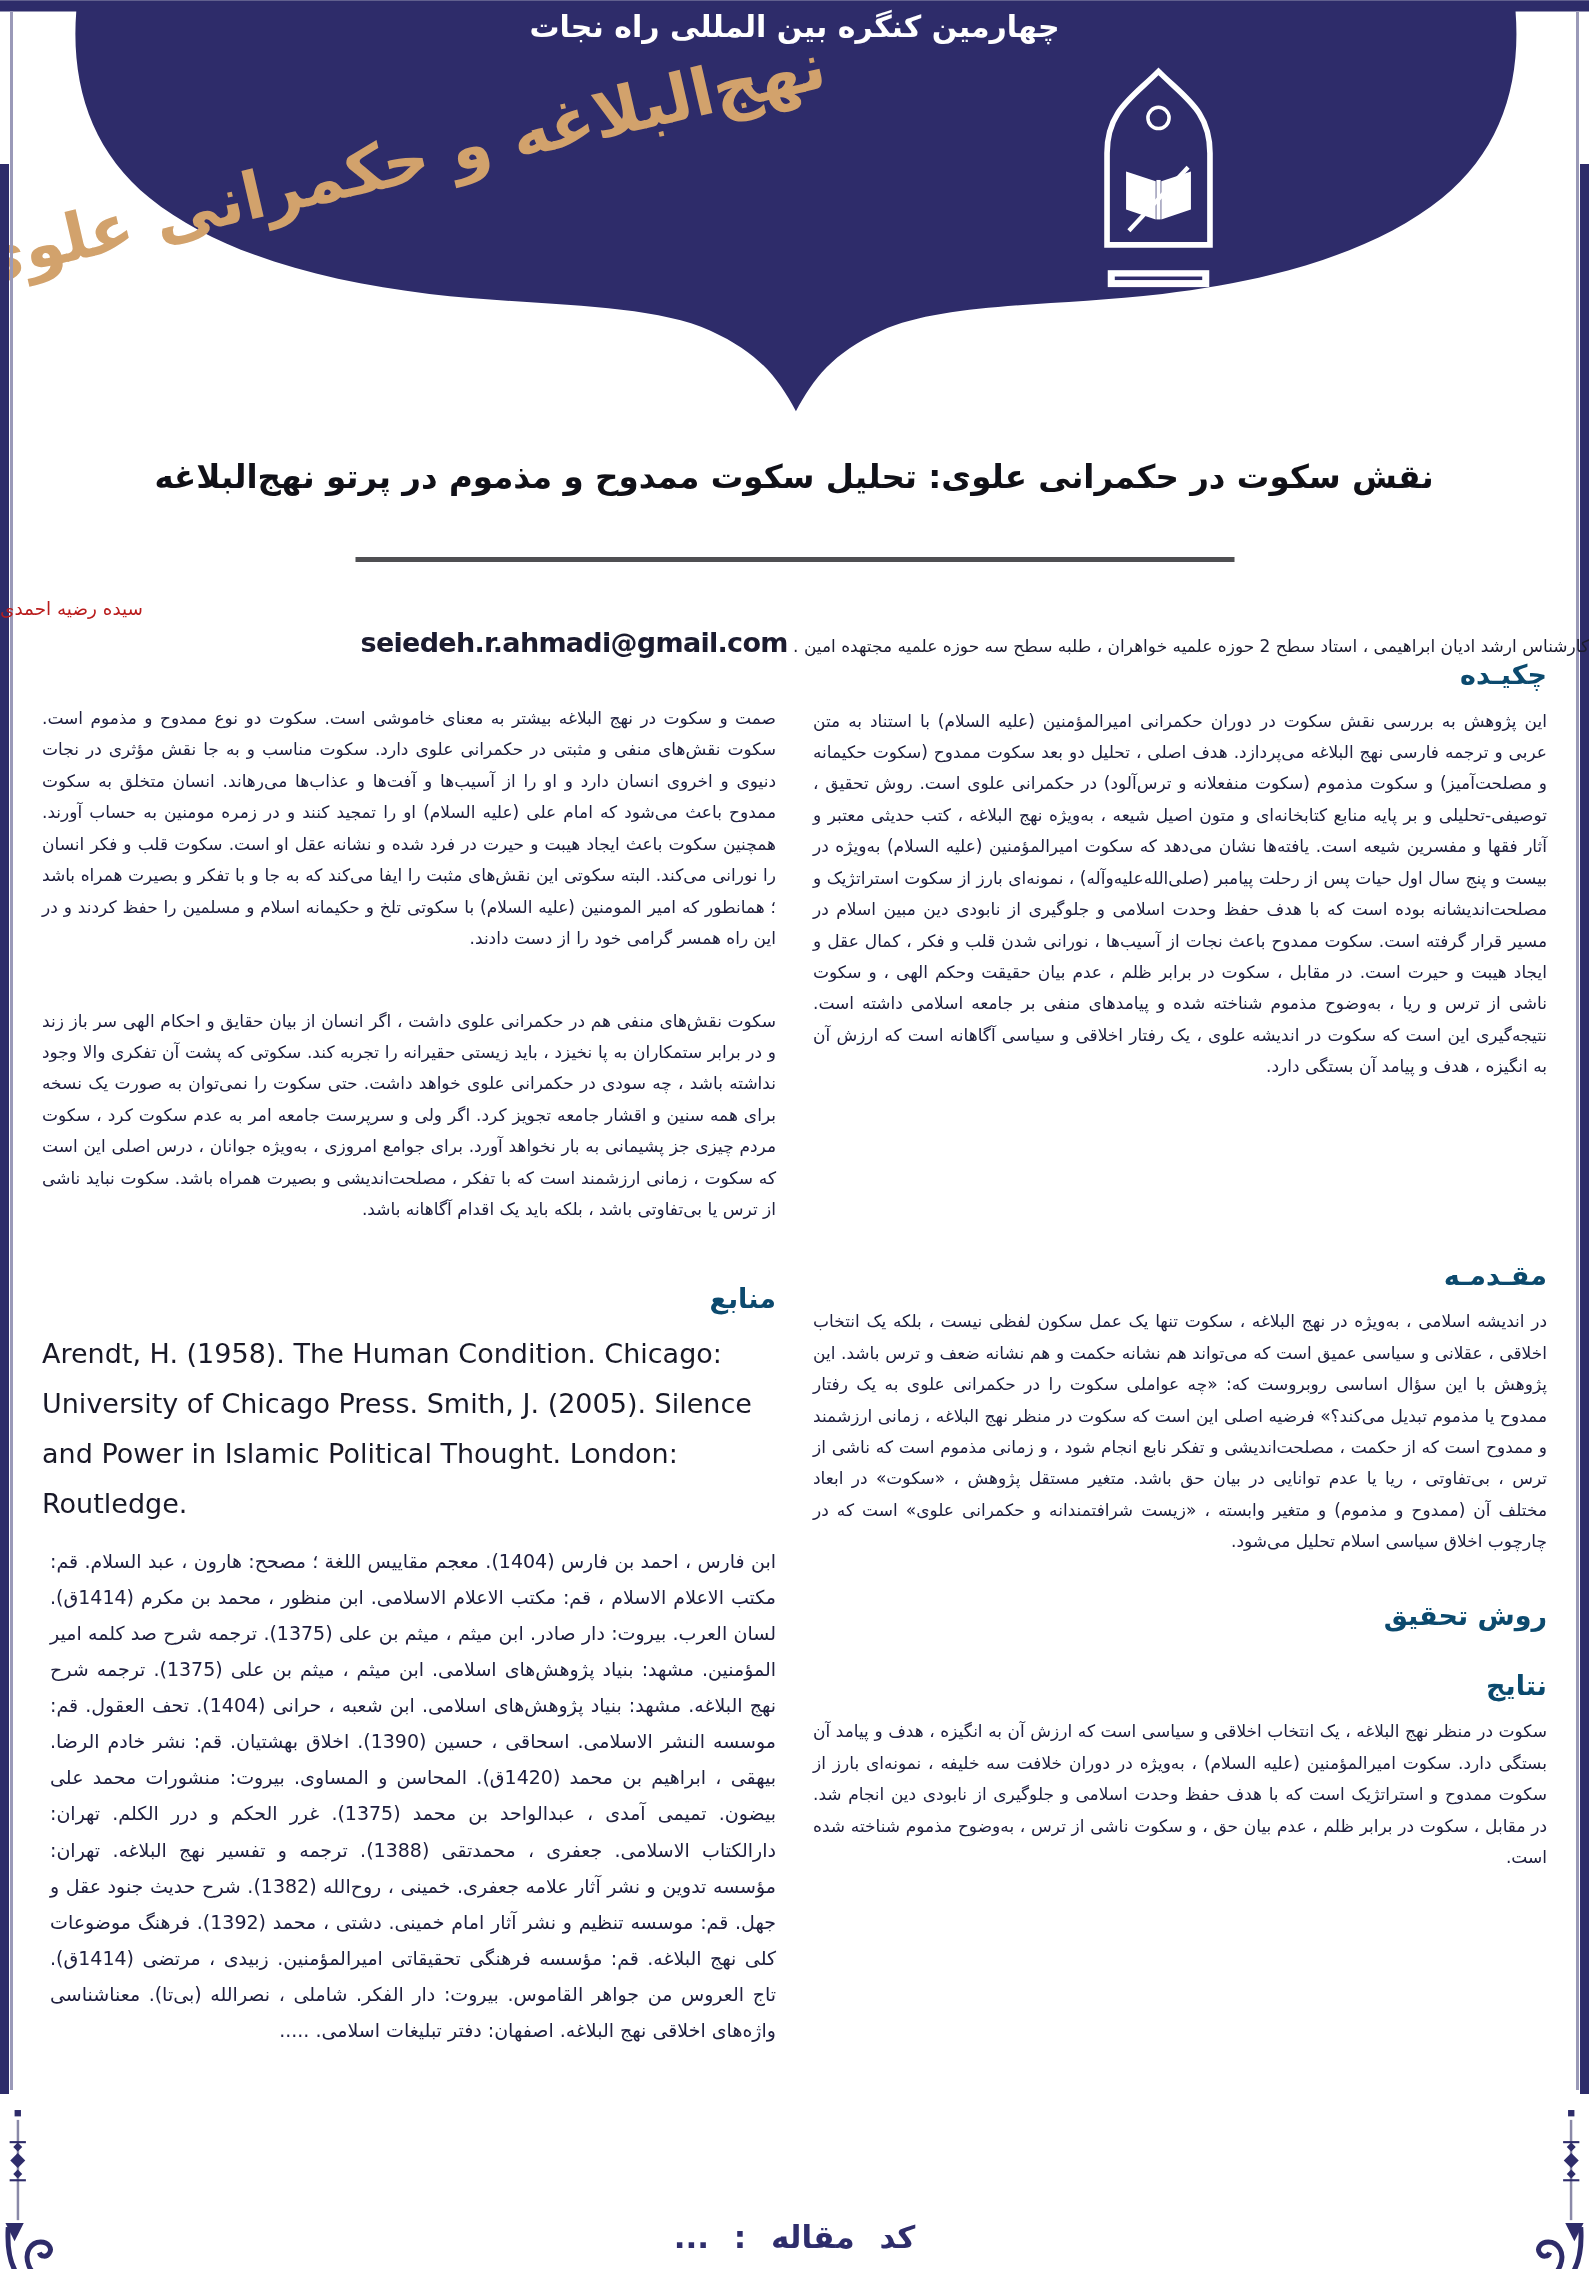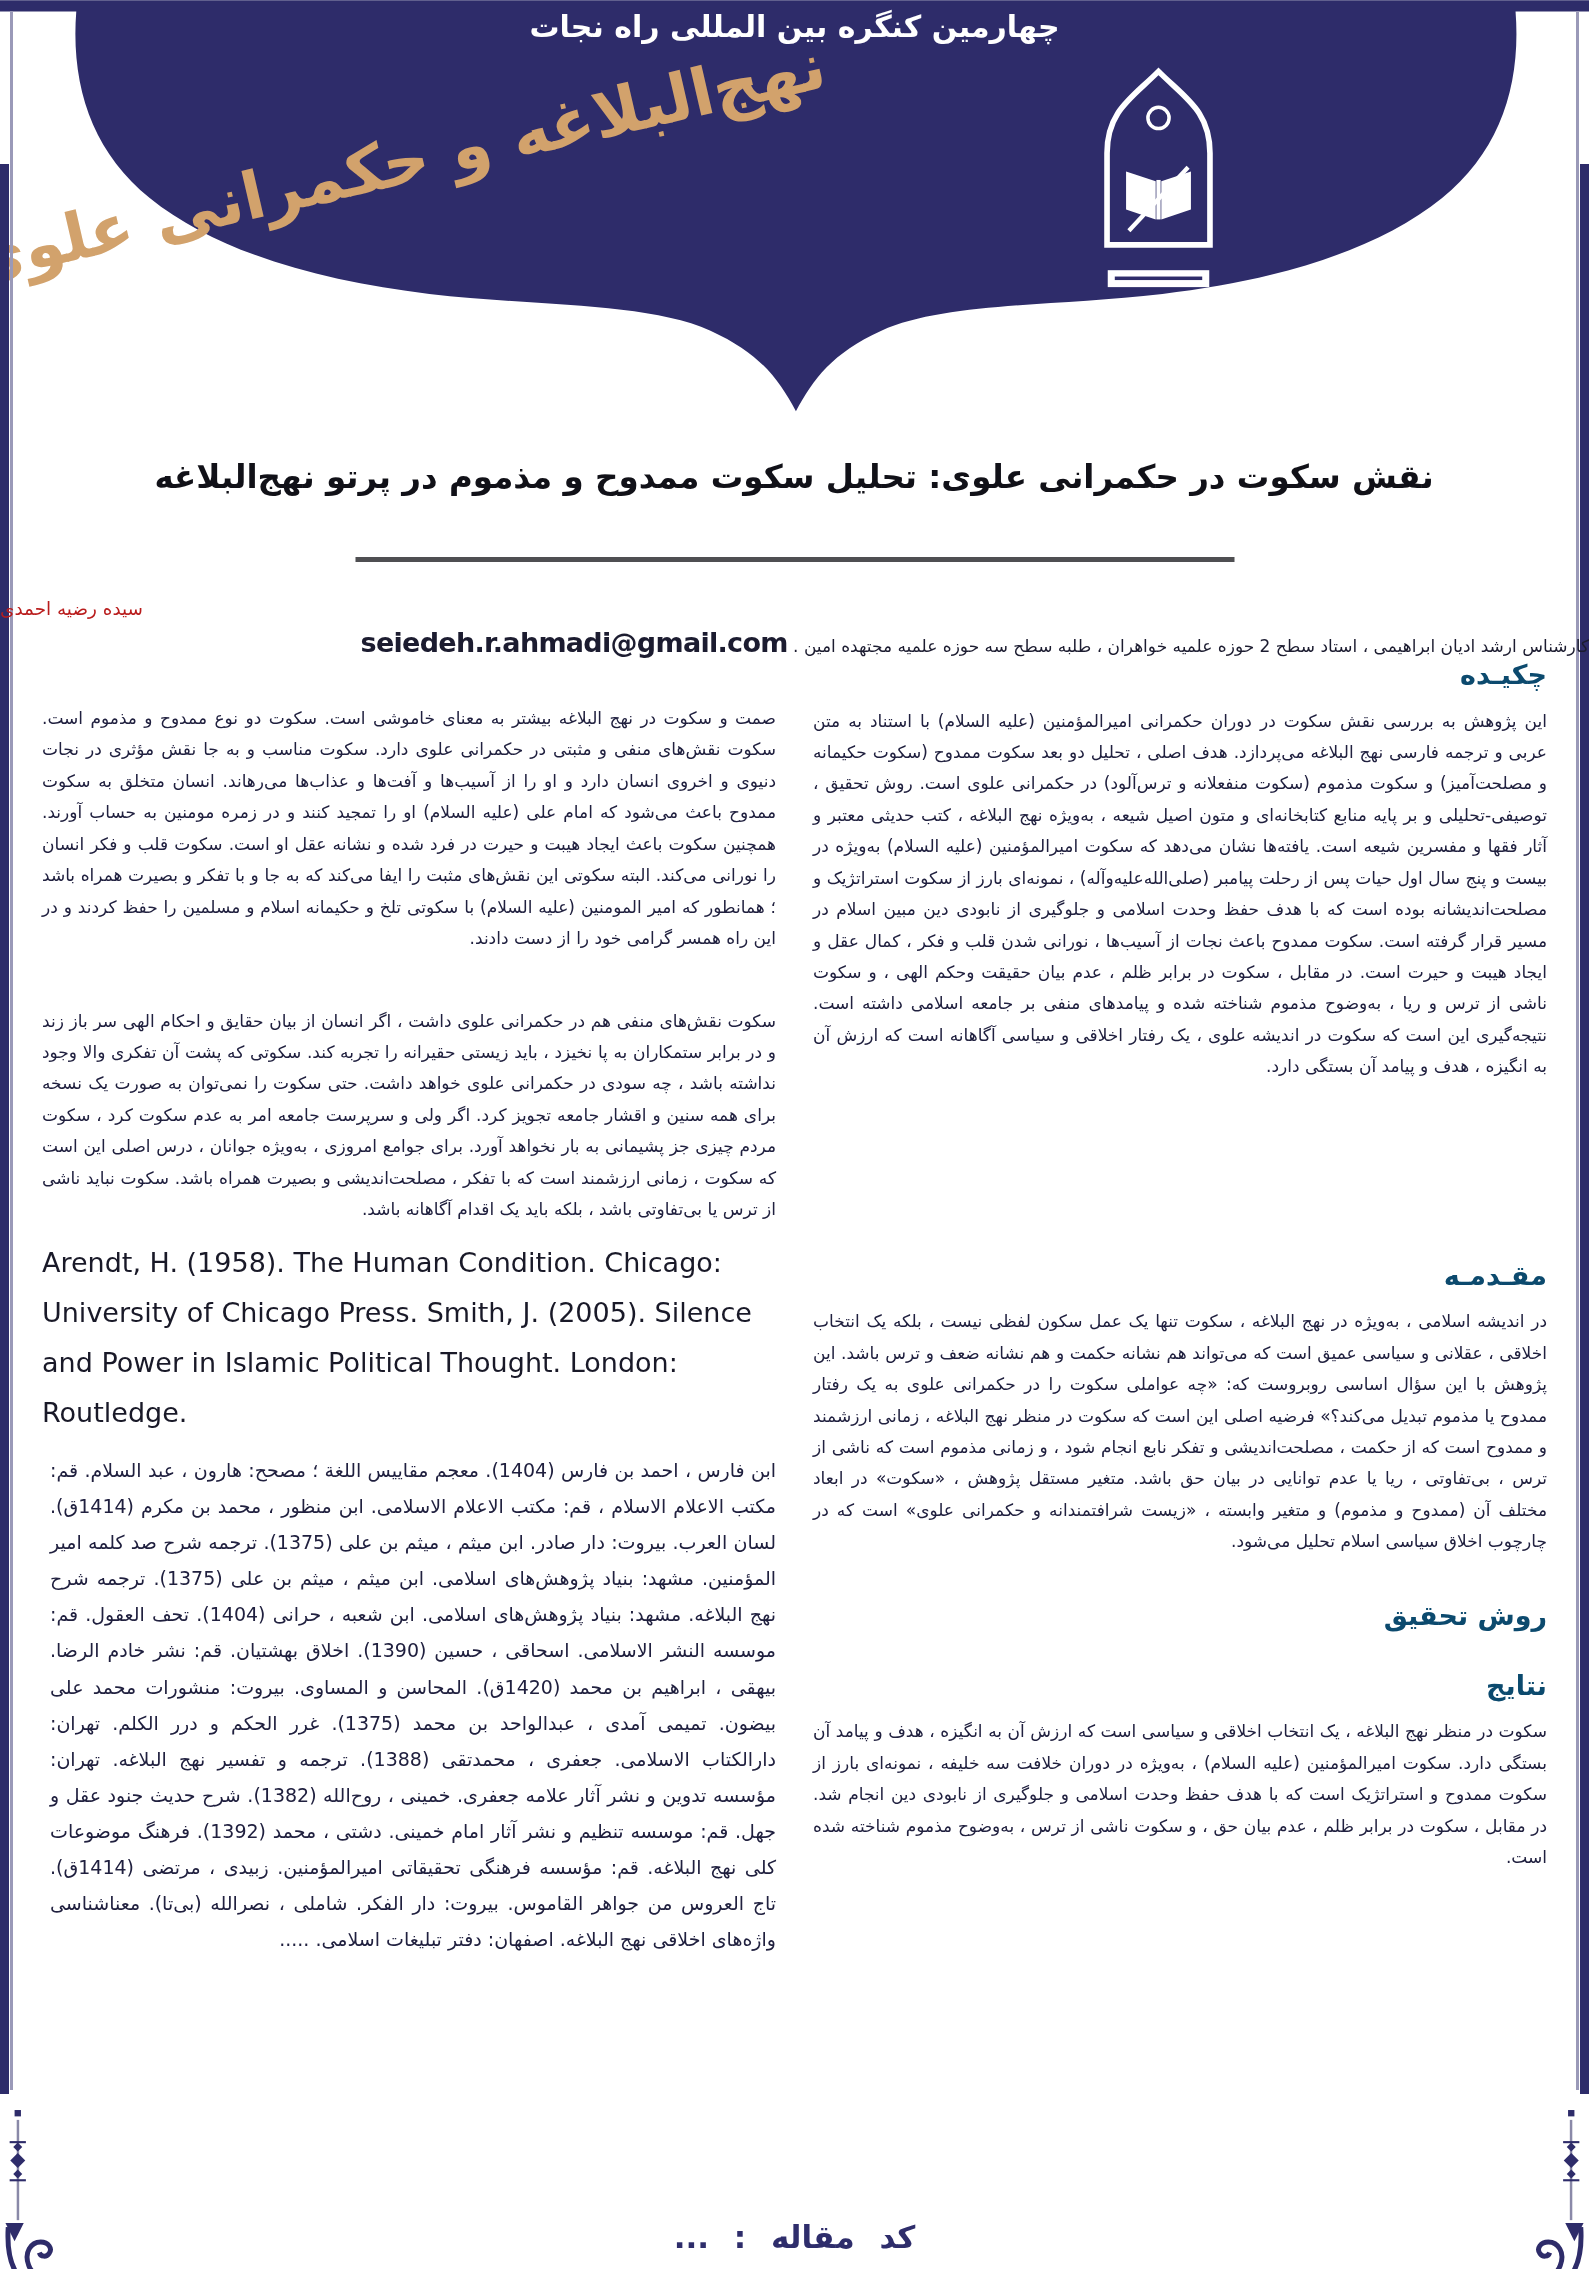--- a/index.html
+++ b/index.html
@@ -145,20 +145,21 @@
       <h2 class="sec-h h-method">روش تحقیق</h2>
 
       <h2 class="sec-h h-results">نتایج</h2>
       <p class="body-p">سکوت در منظر نهج البلاغه ، یک انتخاب اخلاقی و سیاسی است که ارزش آن به انگیزه ، هدف و پیامد آن بستگی دارد. سکوت امیرالمؤمنین (علیه السلام) ، به‌ویژه در دوران خلافت سه خلیفه ، نمونه‌ای بارز از سکوت ممدوح و استراتژیک است که با هدف حفظ وحدت اسلامی و جلوگیری از نابودی دین انجام شد. در مقابل ، سکوت در برابر ظلم ، عدم بیان حق ، و سکوت ناشی از ترس ، به‌وضوح مذموم شناخته شده است.</p>
     </div>
 
     <div class="col">
       <p class="body-p p-first">صمت و سکوت در نهج البلاغه بیشتر به معنای خاموشی است. سکوت دو نوع ممدوح و مذموم است. سکوت نقش‌های منفی و مثبتی در حکمرانی علوی دارد. سکوت مناسب و به جا نقش مؤثری در نجات دنیوی و اخروی انسان دارد و او را از آسیب‌ها و آفت‌ها و عذاب‌ها می‌رهاند. انسان متخلق به سکوت ممدوح باعث می‌شود که امام علی (علیه السلام) او را تمجید کنند و در زمره مومنین به حساب آورند. همچنین سکوت باعث ایجاد هیبت و حیرت در فرد شده و نشانه عقل او است. سکوت قلب و فکر انسان را نورانی می‌کند. البته سکوتی این نقش‌های مثبت را ایفا می‌کند که به جا و با تفکر و بصیرت همراه باشد ؛ همانطور که امیر المومنین (علیه السلام) با سکوتی تلخ و حکیمانه اسلام و مسلمین را حفظ کردند و در این راه همسر گرامی خود را از دست دادند.</p>
       <p class="body-p p-second">سکوت نقش‌های منفی هم در حکمرانی علوی داشت ، اگر انسان از بیان حقایق و احکام الهی سر باز زند و در برابر ستمکاران به پا نخیزد ، باید زیستی حقیرانه را تجربه کند. سکوتی که پشت آن تفکری والا وجود نداشته باشد ، چه سودی در حکمرانی علوی خواهد داشت. حتی سکوت را نمی‌توان به صورت یک نسخه برای همه سنین و اقشار جامعه تجویز کرد. اگر ولی و سرپرست جامعه امر به عدم سکوت کرد ، سکوت مردم چیزی جز پشیمانی به بار نخواهد آورد. برای جوامع امروزی ، به‌ویژه جوانان ، درس اصلی این است که سکوت ، زمانی ارزشمند است که با تفکر ، مصلحت‌اندیشی و بصیرت همراه باشد. سکوت نباید ناشی از ترس یا بی‌تفاوتی باشد ، بلکه باید یک اقدام آگاهانه باشد.</p>
 
+      <h2 class="sec-h h-refs">منابع</h2>
       <p class="refs-en">Arendt, H. (1958). The Human Condition. Chicago: University of Chicago Press. Smith, J. (2005). Silence and Power in Islamic Political Thought. London: Routledge.</p>
       <p class="refs-fa">ابن فارس ، احمد بن فارس (1404). معجم مقاییس اللغة ؛ مصحح: هارون ، عبد السلام. قم: مکتب الاعلام الاسلام ، قم: مکتب الاعلام الاسلامی. ابن منظور ، محمد بن مکرم (1414ق). لسان العرب. بیروت: دار صادر. ابن میثم ، میثم بن علی (1375). ترجمه شرح صد کلمه امیر المؤمنین. مشهد: بنیاد پژوهش‌های اسلامی. ابن میثم ، میثم بن علی (1375). ترجمه شرح نهج البلاغه. مشهد: بنیاد پژوهش‌های اسلامی. ابن شعبه ، حرانی (1404). تحف العقول. قم: موسسه النشر الاسلامی. اسحاقی ، حسین (1390). اخلاق بهشتیان. قم: نشر خادم الرضا. بیهقی ، ابراهیم بن محمد (1420ق). المحاسن و المساوی. بیروت: منشورات محمد علی بیضون. تمیمی آمدی ، عبدالواحد بن محمد (1375). غرر الحکم و درر الکلم. تهران: دارالکتاب الاسلامی. جعفری ، محمدتقی (1388). ترجمه و تفسیر نهج البلاغه. تهران: مؤسسه تدوین و نشر آثار علامه جعفری. خمینی ، روح‌الله (1382). شرح حدیث جنود عقل و جهل. قم: موسسه تنظیم و نشر آثار امام خمینی. دشتی ، محمد (1392). فرهنگ موضوعات کلی نهج البلاغه. قم: مؤسسه فرهنگی تحقیقاتی امیرالمؤمنین. زبیدی ، مرتضی (1414ق). تاج العروس من جواهر القاموس. بیروت: دار الفکر. شاملی ، نصرالله (بی‌تا). معناشناسی واژه‌های اخلاقی نهج البلاغه. اصفهان: دفتر تبلیغات اسلامی. .....</p>
     </div>
   </div>
 
   <div class="article-code">کد مقاله : ...</div>
 
 </div>
 
 

